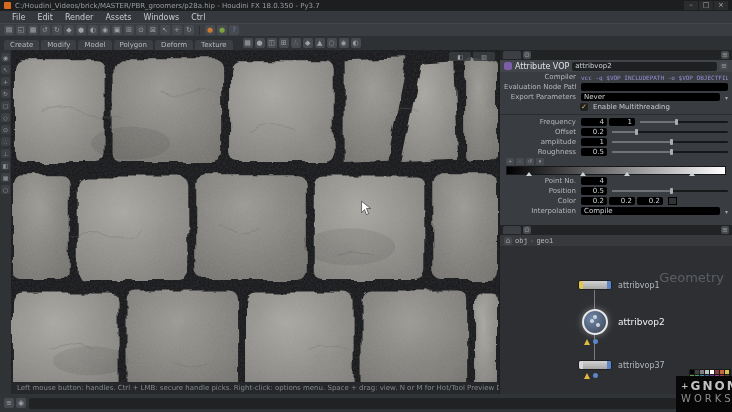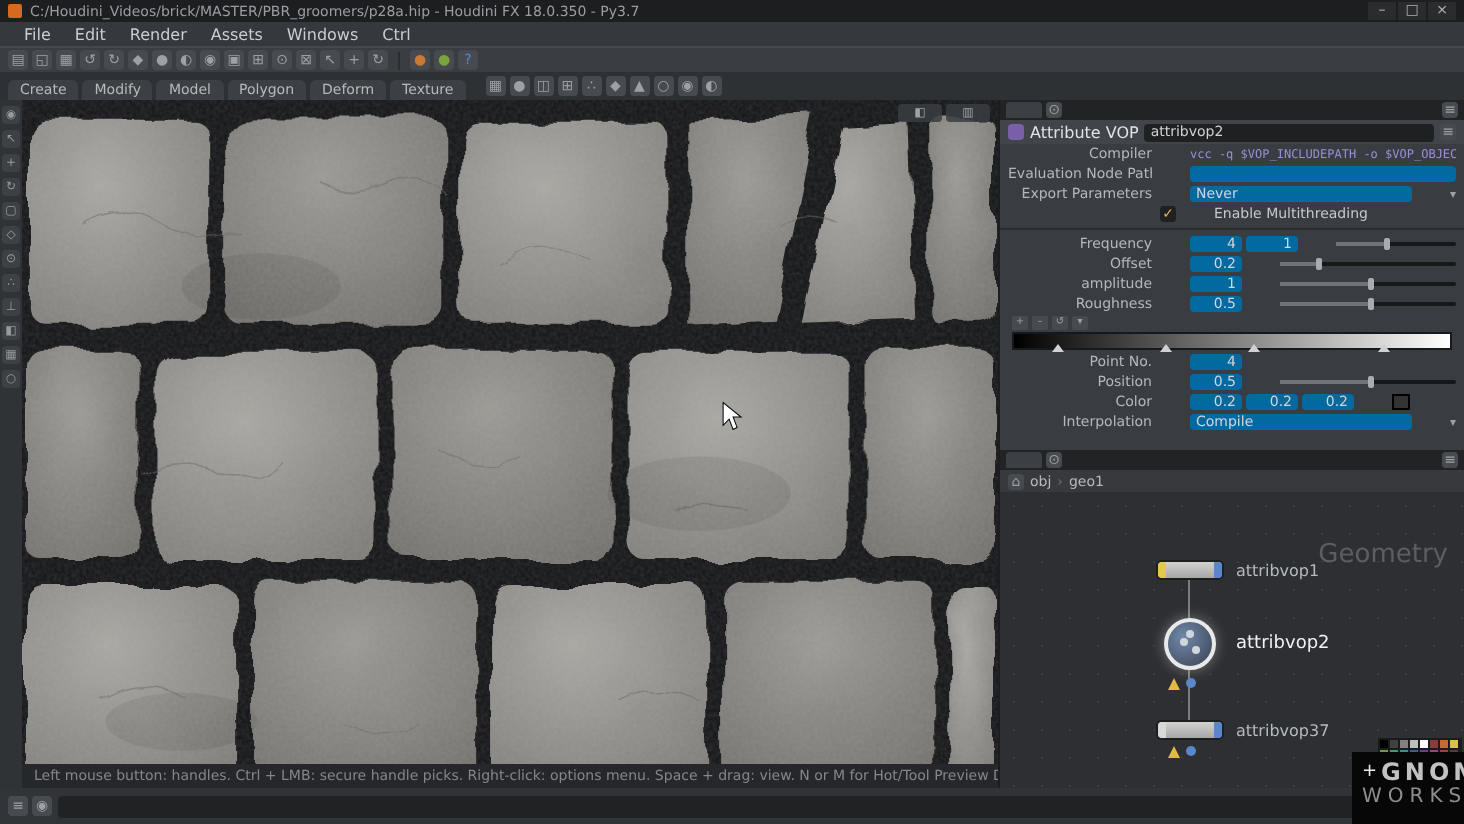--- a/index.html
+++ b/index.html
@@ -41,43 +41,43 @@
   
   .right-col { width:233px; display:flex; flex-direction:column; border-left:1px solid #1b1d1f; }
   .pane-tabbar { height:10px; background:#212325; display:flex; align-items:center; gap:2px; padding:0 3px; flex:none; }
   .pane-tab { width:18px; height:8px; background:#3c3f43; border-radius:2px 2px 0 0; }
   
   .params-pane { height:175px; background:#393c40; display:flex; flex-direction:column; overflow:hidden; flex:none; }
   .param-header { height:12px; display:flex; align-items:center; gap:3px; padding:0 4px; background:#414448; }
   .vop-icon { width:8px; height:8px; background:#7a5ea8; border-radius:2px; flex:none; }
   .node-type { font-size:8px; color:#e0e3e6; white-space:nowrap; }
   .node-name-field { flex:1; height:9px; background:#1e2022; border-radius:2px; font-size:7px; line-height:9px; padding:0 3px; color:#cfd2d5; overflow:hidden; }
-  .p-row { height:10px; display:flex; align-items:center; gap:19px; padding:0 4px; flex:none; }
+  .p-row { height:10px; display:flex; align-items:center; gap:5px; padding:0 4px; flex:none; }
   .p-label { width:72px; text-align:right; font-size:7px; color:#b4b8bc; white-space:nowrap; overflow:hidden; flex:none; }
-  .p-field { height:8px; background:#0369a1; border-radius:2px; font-size:7px; line-height:8px; padding:0 3px; color:#d2d5d8; min-width:26px; text-align:right; overflow:hidden; }
+  .p-field { height:8px; background:#000000; border-radius:2px; font-size:7px; line-height:8px; padding:0 3px; color:#d2d5d8; min-width:26px; text-align:right; overflow:hidden; }
   .p-field.grow { flex:1; text-align:left; }
   .code { flex:1; font-family:"DejaVu Sans Mono", monospace; font-size:6px; color:#9a8fd6; white-space:nowrap; overflow:hidden; }
   .compile-btn { margin:0 auto; width:120px; height:9px; background:#4a4d51; border:1px solid #5a5d61; border-radius:2px; font-size:7px; line-height:8px; text-align:center; color:#d2d5d8; }
   .caret { font-size:6px; color:#9da1a5; }
   .checkbox { width:8px; height:8px; background:#1e2022; border-radius:2px; font-size:7px; line-height:8px; text-align:center; color:#e8b44a; margin-left:76px; }
   .divider { height:1px; background:#2a2c2e; margin:2px 0; flex:none; }
   .slider { flex:1; height:8px; position:relative; }
   .slider::before { content:""; position:absolute; left:0; right:0; top:3px; height:2px; background:#17181a; border-radius:1px; }
   .slider-fill { position:absolute; left:0; top:3px; height:2px; background:#6f7378; }
   .slider-handle { position:absolute; top:1px; width:3px; height:6px; background:#a8acb0; border-radius:1px; }
   .fields-inline { display:flex; gap:2px; }
   .ramp-toolbar { height:8px; display:flex; gap:2px; padding:0 6px; align-items:center; flex:none; }
   .ramp-btn { width:8px; height:7px; background:#474a4e; border-radius:1px; font-size:5px; line-height:7px; text-align:center; color:#9da1a5; }
   .ramp-bar { height:9px; margin:1px 6px; background:linear-gradient(90deg,#000,#fff); border:1px solid #17181a; position:relative; flex:none; }
   .ramp-handle { position:absolute; top:100%; width:0; height:0; border-left:3px solid transparent; border-right:3px solid transparent; border-bottom:4px solid #cfd2d5; transform:translate(-3px,-2px); }
   .swatch-mini { width:9px; height:8px; background:#333; border:1px solid #000; flex:none; }
   
   .network-pane { flex:1; background:#2d2f32; display:flex; flex-direction:column; overflow:hidden; position:relative; }
   .net-pathbar { height:11px; background:#37393d; display:flex; align-items:center; gap:3px; padding:0 4px; flex:none; }
-  .crumb { font-size:7px; color:#b7babd; }
+  .crumb { font-size:7px; color:#b7babd;font-family:Liberation Mono, monospace; }
   .crumb-sep { font-size:7px; color:#6c7074; }
   .net-canvas { flex:1; position:relative;
     background-image:radial-gradient(#393c40 0.5px, transparent 0.6px); background-size:14px 14px; }
   .context-label { position:absolute; top:24px; right:8px; font-size:13px; color:#5b5f63; }
   .wire { position:absolute; width:1px; background:#797d82; }
   .node-pill { position:absolute; width:34px; height:10px; background:linear-gradient(#d2d2d2,#a6a6a6); border-radius:3px; display:flex; overflow:hidden; border:1px solid #1c1e20; }
   .flag { width:4px; height:100%; flex:none; }
   .node-label { position:absolute; font-size:8px; color:#b4bac0; white-space:nowrap; }
   .node-label.selected { color:#f0f2f4; font-size:9px; }
   .node-circle { position:absolute; width:26px; height:26px; border-radius:50%;

